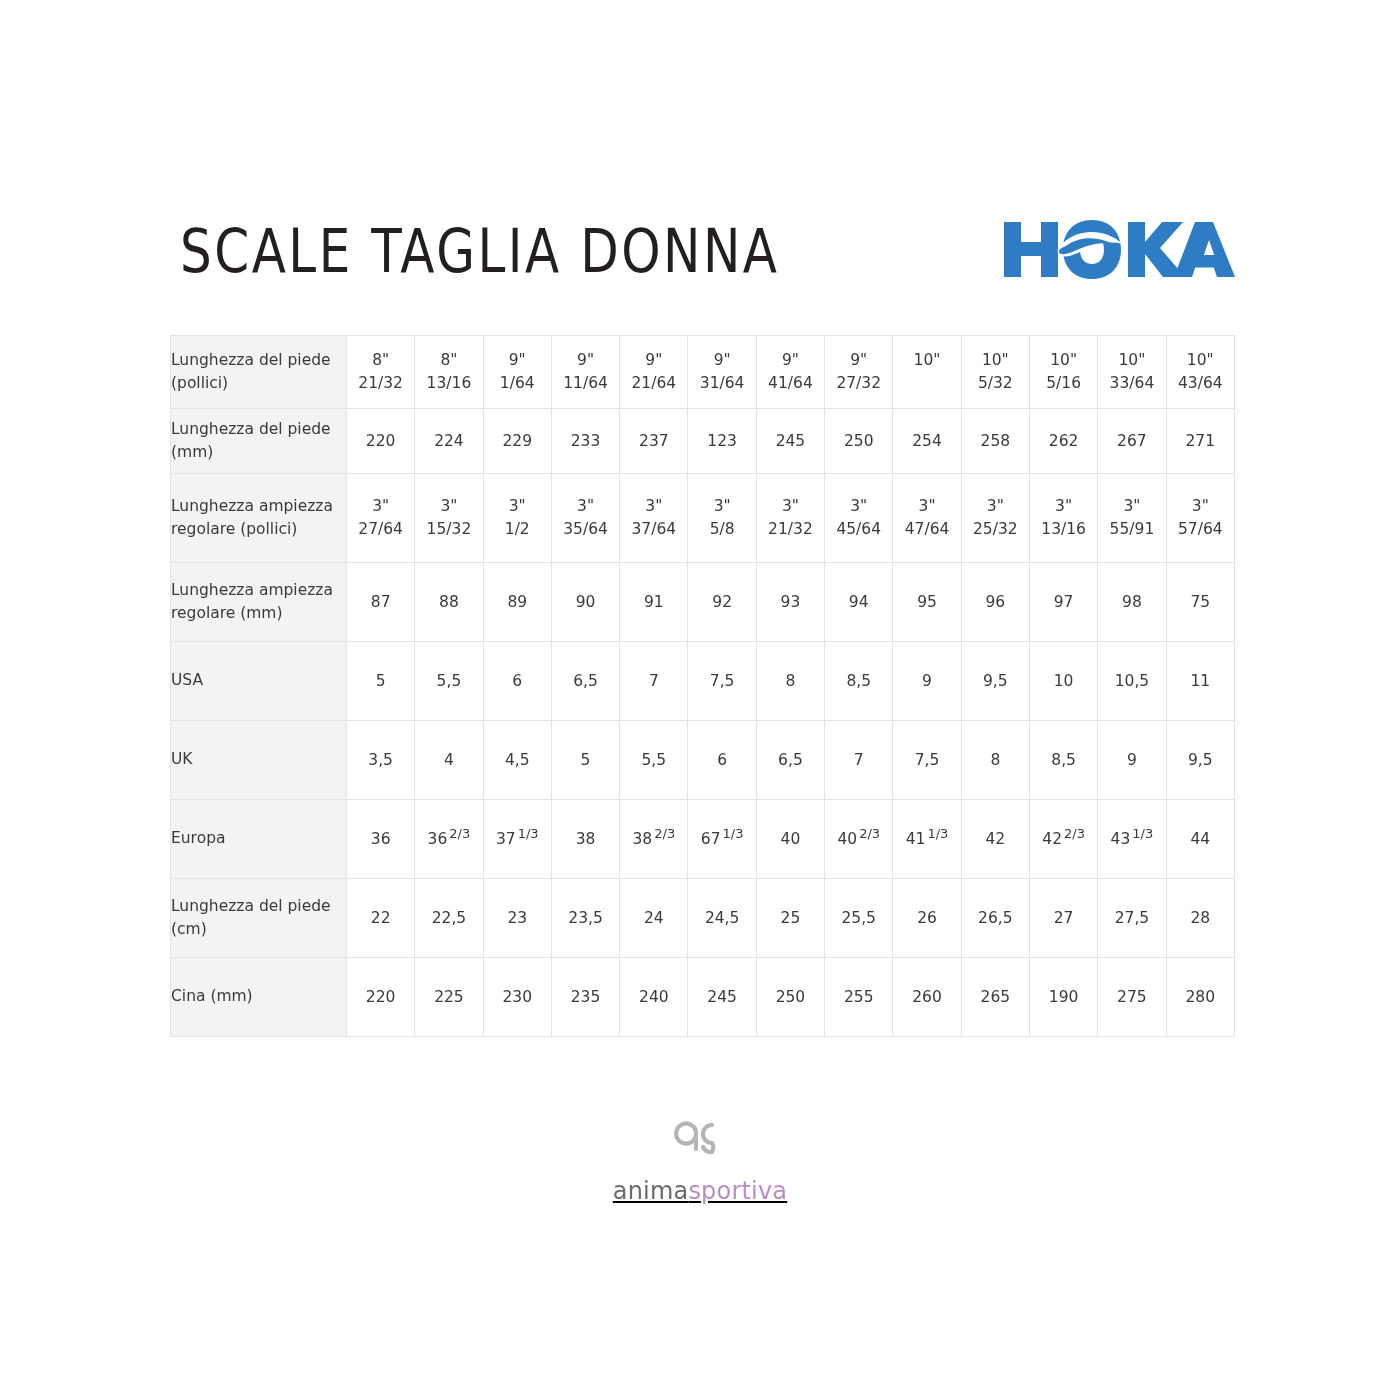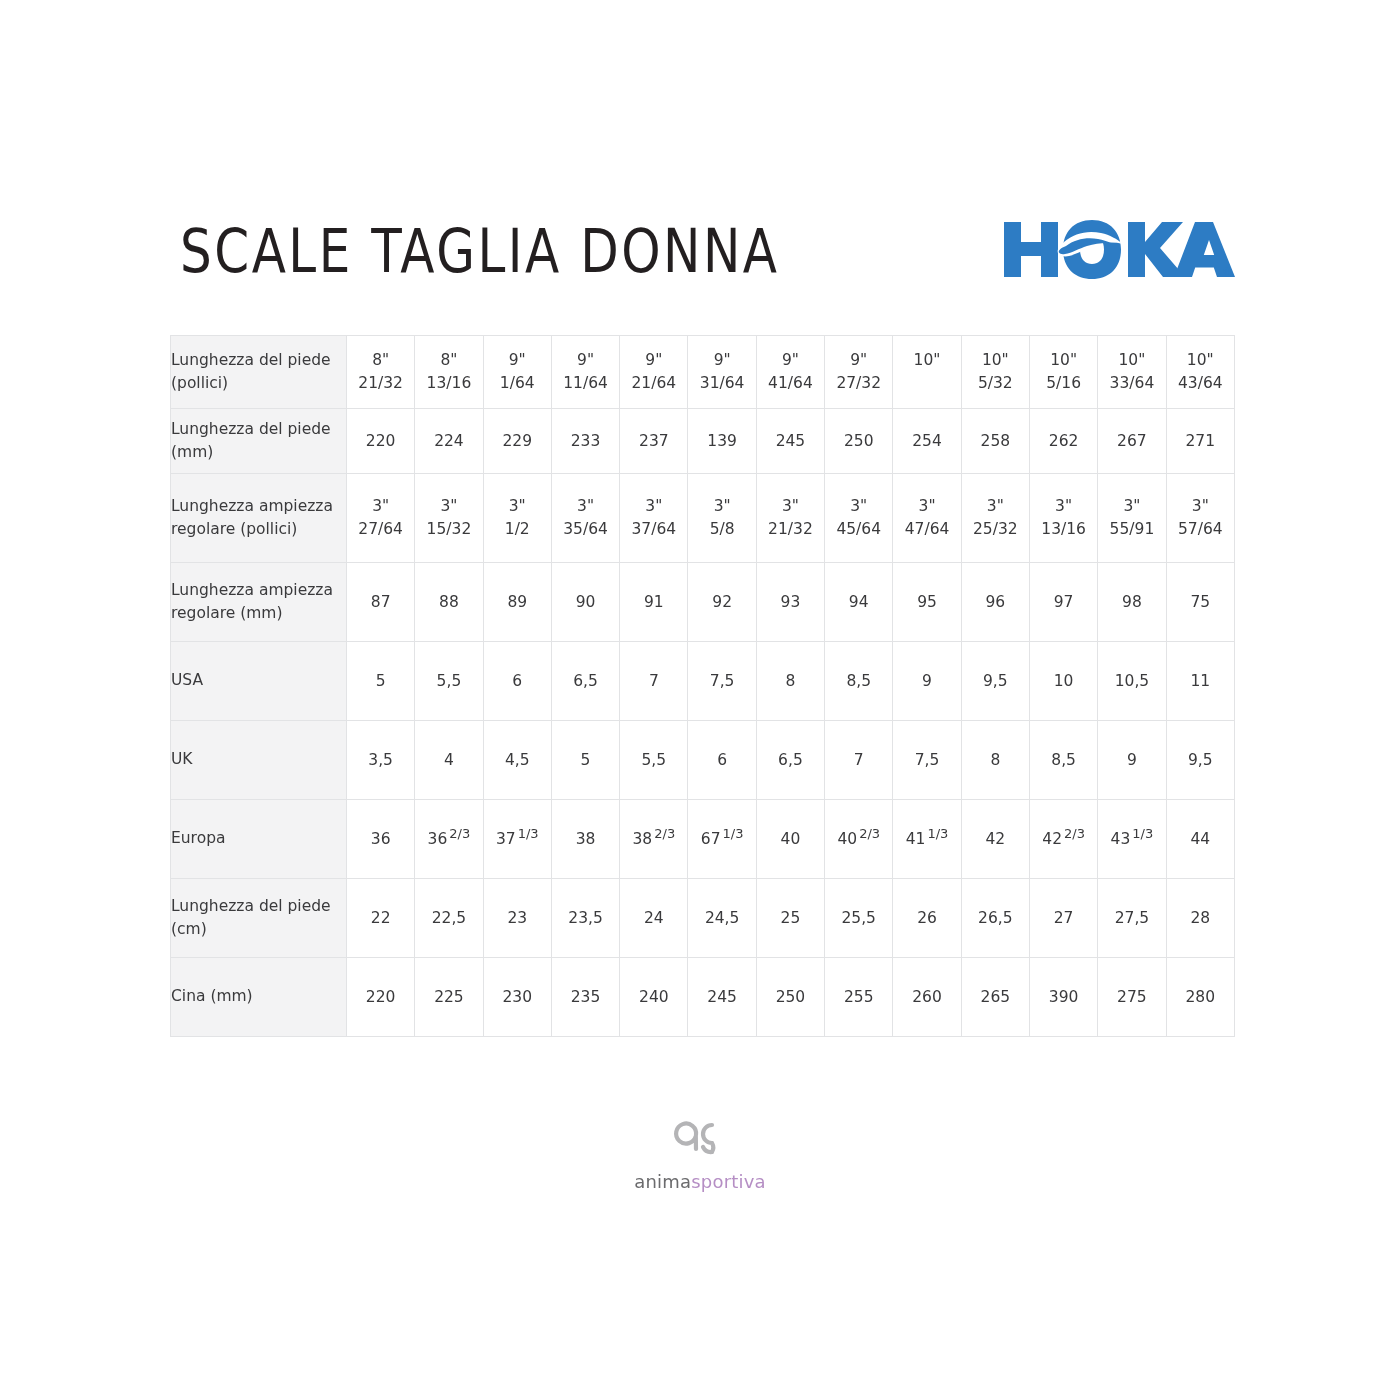--- a/index.html
+++ b/index.html
@@ -114,24 +114,25 @@
     display: flex;
     flex-direction: column;
     align-items: center;
   }
   .as-mark {
     width: 64px;
     height: 56px;
     position: relative;
   }
   .as-text {
-    margin-top: 10px;
-    font-size: 18px;
+    margin-top: 16px;
+    font-size: 24px;
     letter-spacing: 0.2px;
     white-space: nowrap;
+    text-decoration: underline;
   }
   .as-text .anima { color: #6b6b6d; }
   .as-text .sportiva { color: #b58ec4; }
 </style>
 </head>
 <body>
 
 <div class="page">
 
   <div class="header">
@@ -251,21 +252,21 @@
           </tr>
           <tr class="r-mm">
             <td class="rowhead">
               <span class="twoline">Lunghezza del piede (mm)</span>
             </td>
             <td class="cell"><span>220</span></td>
             <td class="cell"><span>224</span></td>
             <td class="cell"><span>229</span></td>
             <td class="cell"><span>233</span></td>
             <td class="cell"><span>237</span></td>
-            <td class="cell"><span>139</span></td>
+            <td class="cell"><span>123</span></td>
             <td class="cell"><span>245</span></td>
             <td class="cell"><span>250</span></td>
             <td class="cell"><span>254</span></td>
             <td class="cell"><span>258</span></td>
             <td class="cell"><span>262</span></td>
             <td class="cell"><span>267</span></td>
             <td class="cell"><span>271</span></td>
           </tr>
           <tr class="r-width-in">
             <td class="rowhead">
@@ -449,21 +450,21 @@
             <td class="cell"><span>220</span></td>
             <td class="cell"><span>225</span></td>
             <td class="cell"><span>230</span></td>
             <td class="cell"><span>235</span></td>
             <td class="cell"><span>240</span></td>
             <td class="cell"><span>245</span></td>
             <td class="cell"><span>250</span></td>
             <td class="cell"><span>255</span></td>
             <td class="cell"><span>260</span></td>
             <td class="cell"><span>265</span></td>
-            <td class="cell"><span>390</span></td>
+            <td class="cell"><span>190</span></td>
             <td class="cell"><span>275</span></td>
             <td class="cell"><span>280</span></td>
           </tr>
         </tbody>
     </table>
   </div>
 
   <div class="footer">
     <div class="as-mark">
       <svg width="64" height="56" viewBox="0 0 64 56" aria-hidden="true">

